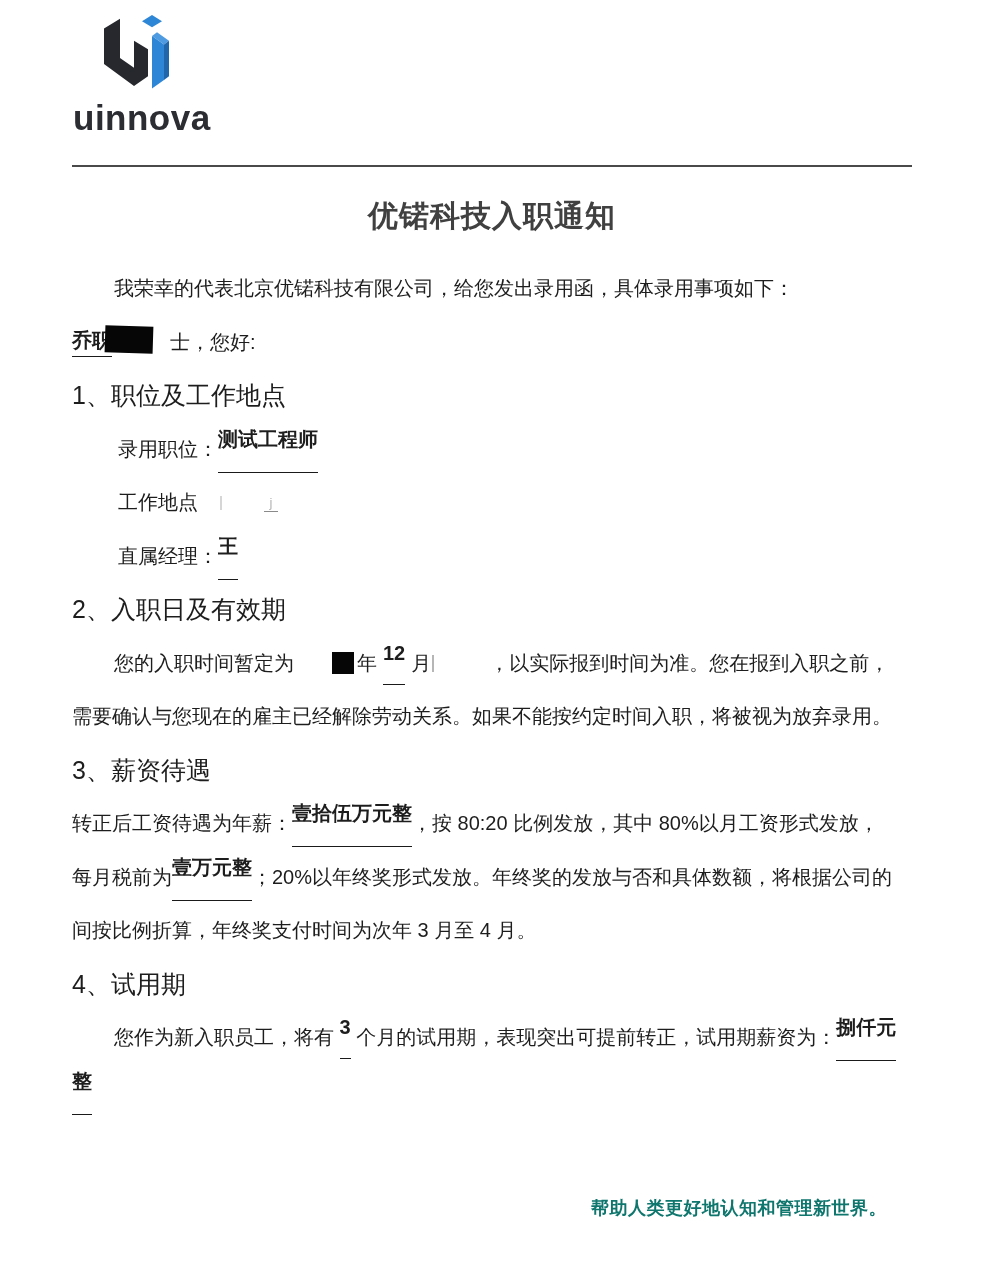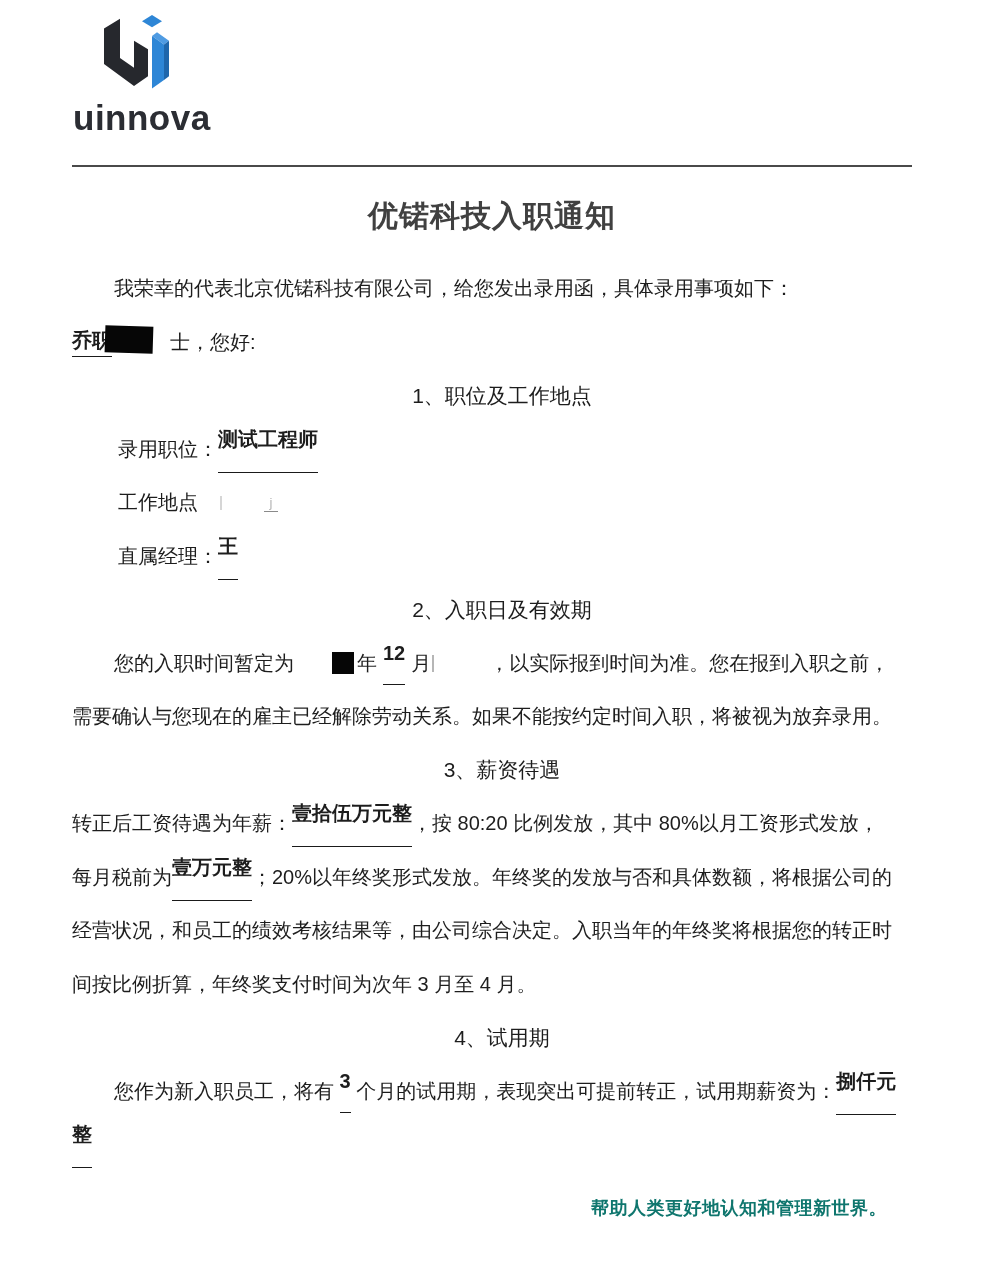--- a/index.html
+++ b/index.html
@@ -26,21 +26,21 @@
     position:absolute;left:72px;top:196px;width:840px;
     text-align:center;font-size:30px;font-weight:800;color:#404040;
     letter-spacing:1px;margin:0;
   }
   
   .content{position:absolute;left:72px;top:262px;width:860px;}
   .line{
     height:53.5px;display:flex;align-items:center;
     white-space:pre;font-size:20px;color:#1d1d1d;
   }
-  .heading{font-size:21px;justify-content:center;}
+  .heading{font-size:25px;}
   .ind{display:inline-block;width:42px;}   
   .sub{display:inline-block;width:46px;}   
   .bu{font-weight:700;border-bottom:1.7px solid #1a1a1a;padding-bottom:19px;}
   .num12{margin:14px 6px;}
   
   .greet-name{position:relative;font-weight:700;border-bottom:1.6px solid #1a1a1a;padding-bottom:2px;}
   .gbox{
     position:absolute;left:33px;top:-1px;width:48px;height:27px;
     background:#060606;transform:rotate(1.8deg);
   }
@@ -142,23 +142,20 @@
       <span>转正后工资待遇为年薪：</span>
       <span class="bu">壹拾伍万元整</span>
       <span>，按 80:20 比例发放，其中 80%以月工资形式发放，</span>
     </div>
     <div class="line">
       <span>每月税前为</span>
       <span class="bu">壹万元整</span>
       <span>；20%以年终奖形式发放。年终奖的发放与否和具体数额，将根据公司的</span>
     </div>
     <div class="line">
-      <span>经营状况，和员工的绩效考核结果等，由公司综合决定。入职当年的年终奖将根据您的转正时</span>
-    </div>
-    <div class="line">
       <span>间按比例折算，年终奖支付时间为次年 3 月至 4 月。</span>
     </div>
 
     <div class="line heading">
       <span>4、试用期</span>
     </div>
     <div class="line">
       <span class="ind"></span>
       <span>您作为新入职员工，将有 </span>
       <span class="bu">3</span>

